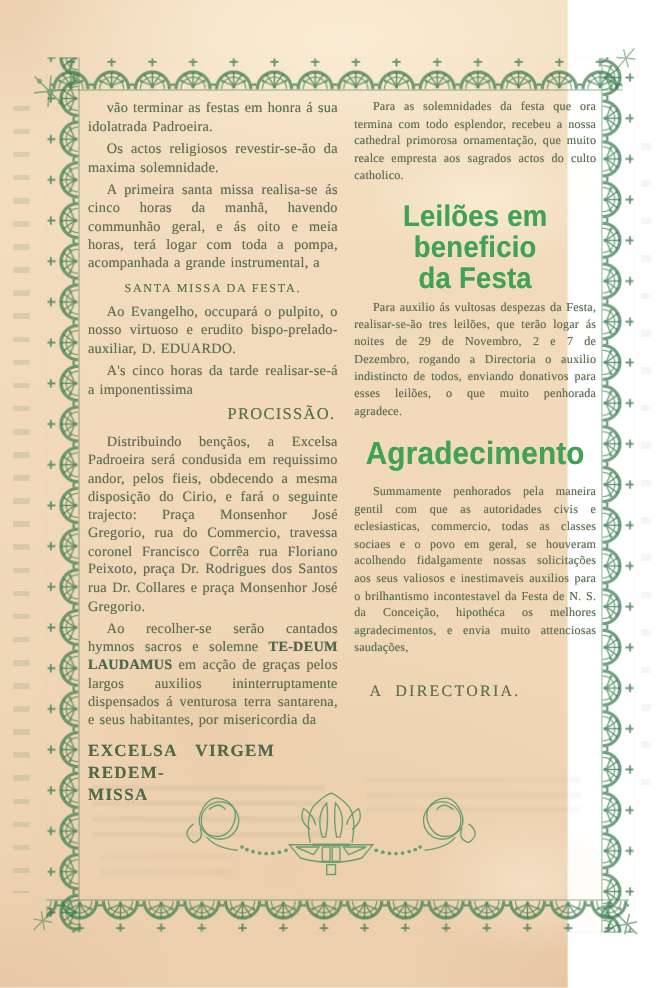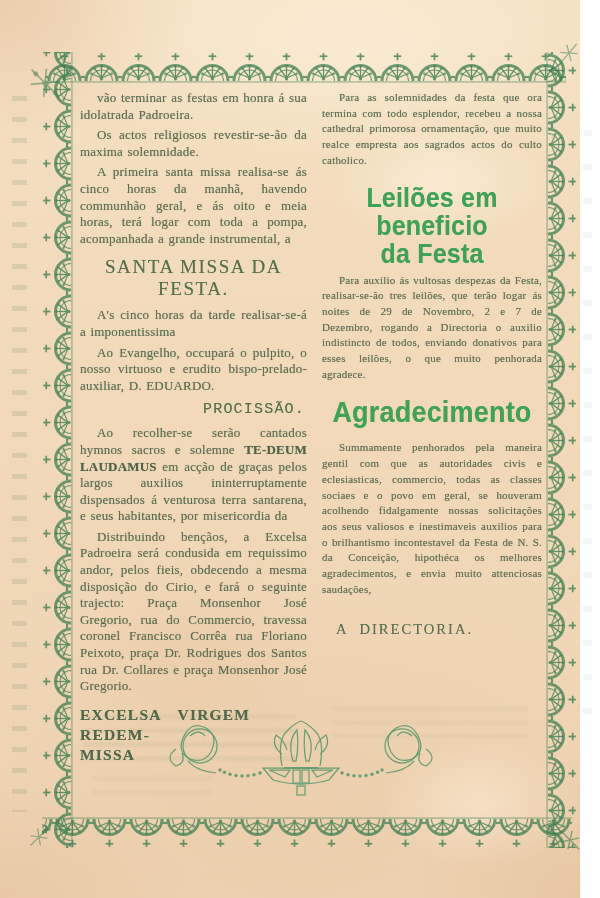--- a/index.html
+++ b/index.html
@@ -1,18 +1,18 @@
 <!DOCTYPE html>
 <html><head>
 <meta charset="utf-8">
 <style>
   html,body{margin:0;padding:0;}
   body{width:600px;height:898px;overflow:hidden;font-family:"Liberation Serif",serif;}
   .page{
-    position:relative;width:580px;height:898px;
+    position:relative;width:516px;height:898px;
     background:
       radial-gradient(ellipse 420px 180px at 60% 4%, rgba(252,240,218,.75), rgba(252,240,218,0) 70%),
       radial-gradient(ellipse 300px 220px at 0% 0%, rgba(224,186,150,.45), rgba(224,186,150,0) 65%),
       radial-gradient(ellipse 280px 260px at 100% 100%, rgba(222,180,142,.40), rgba(222,180,142,0) 60%),
       radial-gradient(ellipse 320px 200px at 0% 100%, rgba(222,180,142,.35), rgba(222,180,142,0) 60%),
       radial-gradient(ellipse 500px 300px at 50% 88%, rgba(230,196,158,.35), rgba(230,196,158,0) 70%),
       linear-gradient(178deg,#f4e0c2 0%,#f1d9b9 45%,#eed3b2 100%);
   }
   .stain{position:absolute;border-radius:50%;pointer-events:none;}
   .stain1{left:330px;top:120px;width:220px;height:120px;background:radial-gradient(ellipse,rgba(255,248,230,.5),rgba(255,248,230,0) 70%);}
@@ -26,22 +26,22 @@
   .col{color:#5c6e55;}
   .col-left{width:227px;}
   .col-right{width:220px;}
 
   p.body{font-size:13px;line-height:16.6px;text-align:justify;text-indent:17px;
     margin:0 0 4px 0;letter-spacing:.2px;word-spacing:1px;
     text-shadow:0 0 .7px rgba(92,110,85,.55);}
   .col-right p.body{font-size:11px;line-height:15.7px;}
 
   .h-serif{font-weight:400;color:#55704e;margin:0;text-shadow:0 0 .6px rgba(85,112,78,.5);}
-  .h-santa{font-size:19px;letter-spacing:1.6px;text-align:center;margin:9px 0 7px 0;}
-  .h-procissao{font-size:15px;letter-spacing:1.2px;text-align:right;margin:7px 2px 7px 0;font-family:Liberation Mono, monospace;}
+  .h-santa{font-size:11px;letter-spacing:1.6px;text-align:center;margin:9px 0 7px 0;}
+  .h-procissao{font-size:15px;letter-spacing:1.2px;text-align:right;margin:7px 2px 7px 0;}
   .excelsa{margin:10px 0 0 0;text-align:left;color:#50684b;font-weight:700;
     font-size:15.5px;letter-spacing:1.2px;line-height:20px;
     text-shadow:0 0 .6px rgba(80,104,75,.5);}
   .excelsa .l1{display:block;word-spacing:12px;}
 
   .h-green{font-family:"Liberation Sans",sans-serif;font-weight:700;color:#3fa257;
     text-align:center;transform:scaleY(1.08);transform-origin:50% 0;
     text-shadow:0 0 .5px rgba(63,162,87,.6);}
   .h-leiloes{font-size:25px;line-height:26px;letter-spacing:.2px;margin:14px 0 12px 0;}
   .h-agradecimento{font-size:27px;margin:14px 0 13px 0;letter-spacing:.2px;}
@@ -239,25 +239,25 @@
         <line x1="16" y1="8" x2="2" y2="18"></line>
       </g>
   </svg>
 
   <div class="content">
     <div class="col col-left">
       <p class="body">vão terminar as festas em honra á sua idolatrada Padroeira.</p>
       <p class="body">Os actos religiosos revestir-se-ão da maxima solemnidade.</p>
       <p class="body">A primeira santa missa realisa-se ás cinco horas da manhã, havendo communhão geral, e ás oito e meia horas, terá logar com toda a pompa, acompanhada a grande instrumental, a</p>
       <h3 class="h-serif h-santa">SANTA MISSA DA FESTA.</h3>
+      <p class="body">Ao Evangelho, occupará o pulpito, o nosso virtuoso e erudito bispo-prelado-auxiliar, D. EDUARDO.</p>
       <p class="body">A's cinco horas da tarde realisar-se-á a imponentissima</p>
-      <p class="body">Ao Evangelho, occupará o pulpito, o nosso virtuoso e erudito bispo-prelado-auxiliar, D. EDUARDO.</p>
       <h3 class="h-serif h-procissao">PROCISSÃO.</h3>
+      <p class="body">Distribuindo bençãos, a Excelsa Padroeira será condusida em requissimo andor, pelos fieis, obdecendo a mesma disposição do Cirio, e fará o seguinte trajecto: Praça Monsenhor José Gregorio, rua do Commercio, travessa coronel Francisco Corrêa rua Floriano Peixoto, praça Dr. Rodrigues dos Santos rua Dr. Collares e praça Monsenhor José Gregorio.</p>
       <p class="body"><span>Ao recolher-se serão cantados hymnos sacros e solemne </span><span class="tedeum">TE-DEUM LAUDAMUS</span><span> em acção de graças pelos largos auxilios ininterruptamente dispensados á venturosa terra santarena, e seus habitantes, por misericordia da</span></p>
-      <p class="body">Distribuindo bençãos, a Excelsa Padroeira será condusida em requissimo andor, pelos fieis, obdecendo a mesma disposição do Cirio, e fará o seguinte trajecto: Praça Monsenhor José Gregorio, rua do Commercio, travessa coronel Francisco Corrêa rua Floriano Peixoto, praça Dr. Rodrigues dos Santos rua Dr. Collares e praça Monsenhor José Gregorio.</p>
       <div class="excelsa">
         <span class="l1">EXCELSA VIRGEM REDEM-</span>
         <span class="l2">MISSA</span>
       </div>
     </div>
 
     <div class="col col-right">
       <p class="body">Para as solemnidades da festa que ora termina com todo esplendor, recebeu a nossa cathedral primorosa ornamentação, que muito realce empresta aos sagrados actos do culto catholico.</p>
       <h2 class="h-green h-leiloes">
         <span style="display:block">Leilões em beneficio</span>

